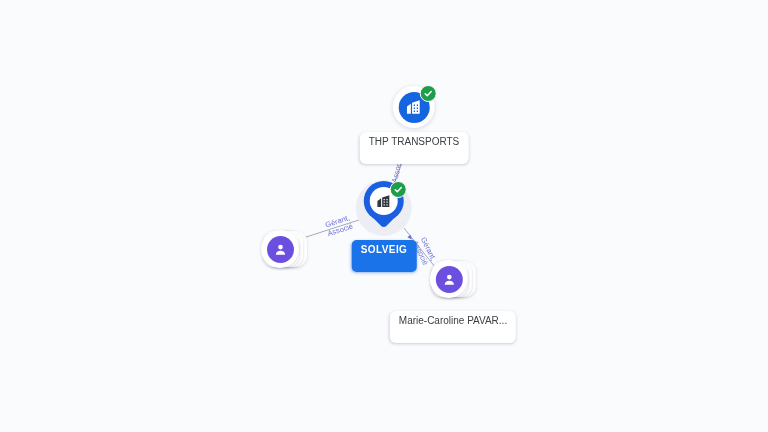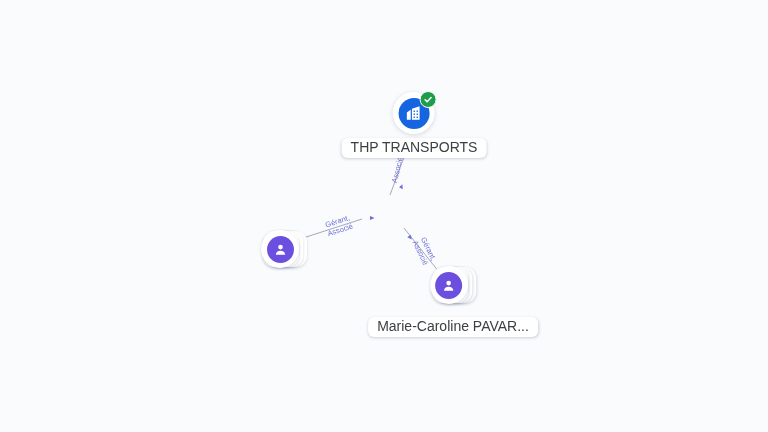--- a/index.html
+++ b/index.html
@@ -171,25 +171,25 @@
   .pin-badge {
     position: absolute;
     top: 0px;
     right: -3px;
     z-index: 3;
   }
 
   
   .node-label {
     margin-top: 4px;
-    padding: 3px 9px 4px 9px;
+    padding: 3px 9px 16px 9px;
     border-radius: 6px;
     background: #ffffff;
     color: #3c4043;
-    font-size: 14px;
+    font-size: 10px;
     line-height: 13px;
     white-space: nowrap;
     box-shadow: 0 1px 3px rgba(40,50,90,0.22);
   }
   .node-label.primary {
     background: #1a73e8;
     color: #ffffff;
     font-weight: bold;
     letter-spacing: 0.4px;
     border-radius: 5px;
@@ -251,20 +251,40 @@
       </div>
       <div class="verified-badge">
         <svg width="9" height="9" viewBox="0 0 24 24" fill="none" stroke="#ffffff" stroke-width="4" stroke-linecap="round" stroke-linejoin="round">
           <path d="M4 12.5 L9.5 18 L20 6.5"></path>
         </svg>
       </div>
     </div>
     <div class="node-label">THP TRANSPORTS</div>
   </div>
 
+  <div class="node" style="left:384px; top:226px;">
+    <div class="pin-halo">
+      <div class="pin-shape">
+        <div class="pin-tail"></div>
+        <div class="pin-body"></div>
+        <div class="pin-inner">
+          <svg width="16" height="16" viewBox="0 0 24 24" fill="#33383f">
+            <path d="M2.5 21V12l5.6-4.2V21H2.5zm1.9-5.6H6v1.8H4.4v-1.8zm0-3h1.6v1.8H4.4v-1.8z"></path>
+            <path d="M9.6 21V6.6L20.4 3.2V21H9.6zm2.2-2.3h1.8v-2h-1.8v2zm0-3.9h1.8v-2h-1.8v2zm0-3.9h1.8v-2h-1.8v2zm4.2 7.8h1.8v-2h-1.8v2zm0-3.9h1.8v-2h-1.8v2zm0-3.9h1.8v-2h-1.8v2z"></path>
+          </svg>
+        </div>
+        <div class="verified-badge pin-badge">
+          <svg width="9" height="9" viewBox="0 0 24 24" fill="none" stroke="#ffffff" stroke-width="4" stroke-linecap="round" stroke-linejoin="round">
+            <path d="M4 12.5 L9.5 18 L20 6.5"></path>
+          </svg>
+        </div>
+      </div>
+    </div>
+    <div class="node-label primary">SOLVEIG</div>
+  </div>
 
   <div class="node" style="left:284px; top:249px;">
     <div class="person-stack">
       <div class="stack-card c3"></div>
       <div class="stack-card c2"></div>
       <div class="stack-card c1"></div>
       <div class="avatar-disc">
         <div class="avatar-circle">
           <svg width="15" height="15" viewBox="0 0 24 24" fill="#ffffff">
             <circle cx="12" cy="8.1" r="3.7"></circle>

